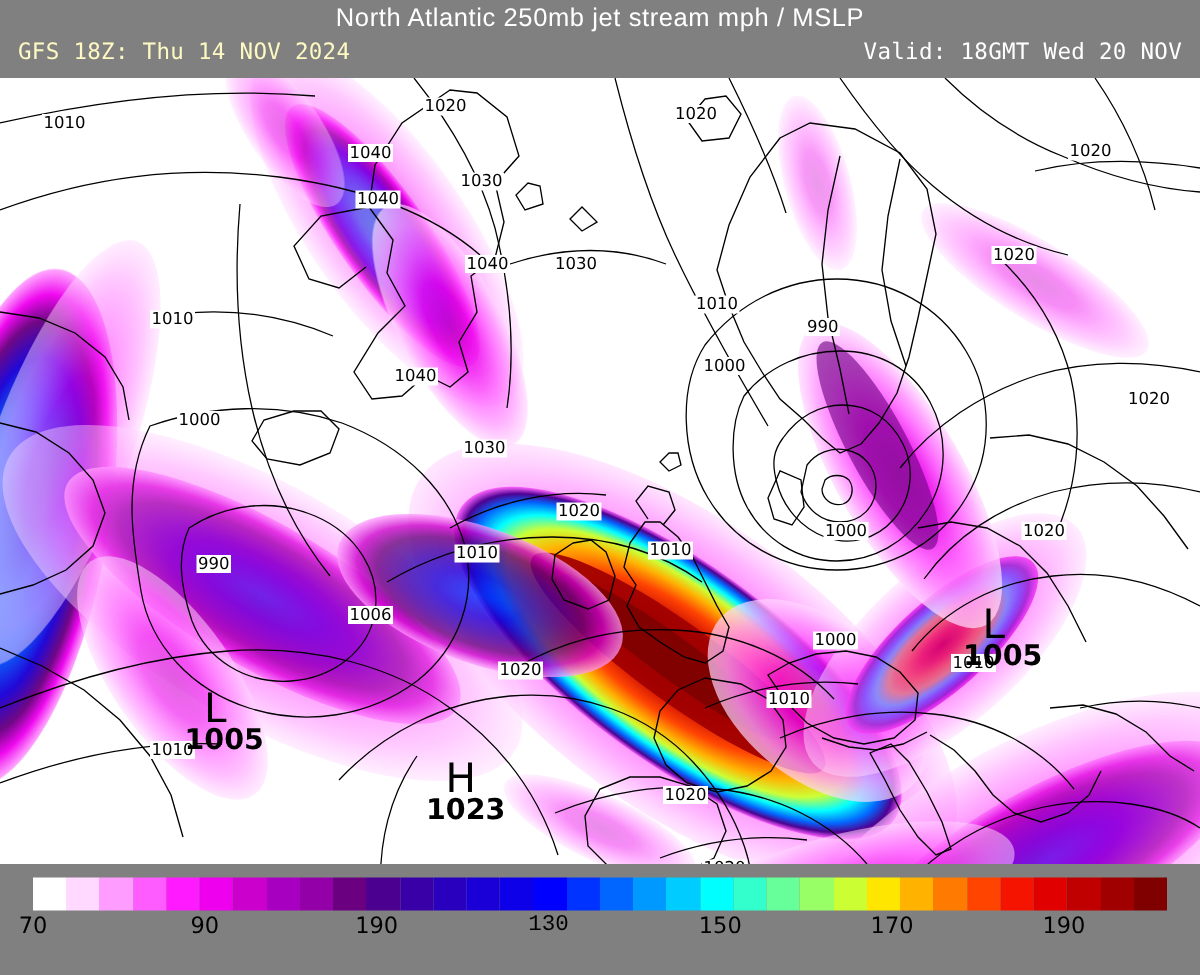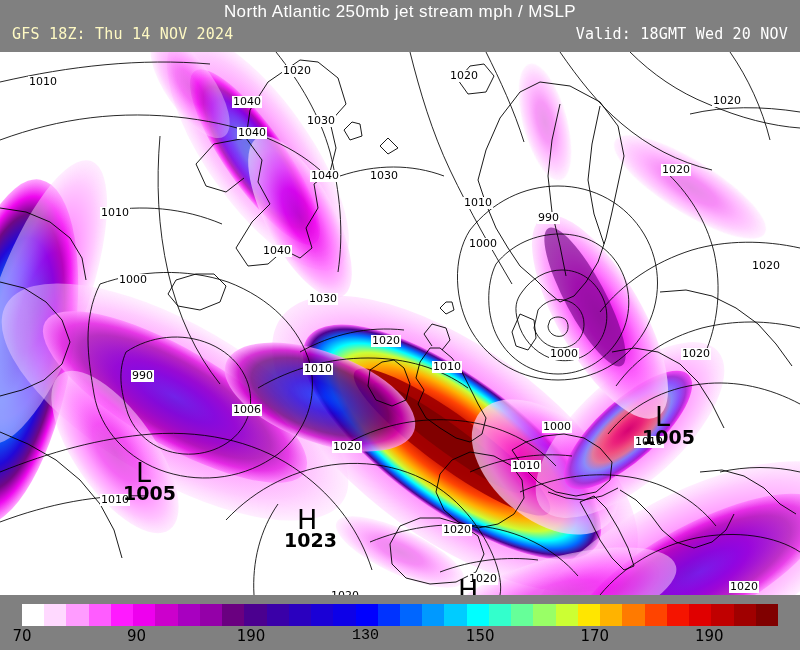--- a/index.html
+++ b/index.html
@@ -27,21 +27,21 @@
   .hl-val{position:absolute;color:#000;font-family:"DejaVu Sans",sans-serif;z-index:19;
     font-size:19px;line-height:19px;font-weight:700;}
 
   
   .watermark{position:absolute;left:40px;top:504px;width:310px;height:28px;background:#808080;
     z-index:30;display:flex;align-items:center;justify-content:center;}
   .watermark span{color:#ffffff;font-size:14px;letter-spacing:.6px;
     font-family:"DejaVu Sans",sans-serif;}
 
   
-  .cbwrap{position:absolute;left:0;top:595px;width:800px;height:55px;background:#808080;z-index:40;}
+  .cbwrap{position:absolute;left:0;top:576px;width:800px;height:55px;background:#808080;z-index:40;}
   .cbar{position:absolute;left:22px;top:9px;width:756px;height:22px;display:flex;}
   .cbar i{display:block;height:22px;flex:1 1 0;}
   .cbticks{position:absolute;left:0;top:32px;width:800px;height:22px;}
   .cbticks b{position:absolute;top:0;font-weight:400;color:#000;font-size:15px;
     font-family:"DejaVu Sans",sans-serif;transform:translateX(-50%);}
 </style>
 </head>
 <body>
 
 <div id="root">

